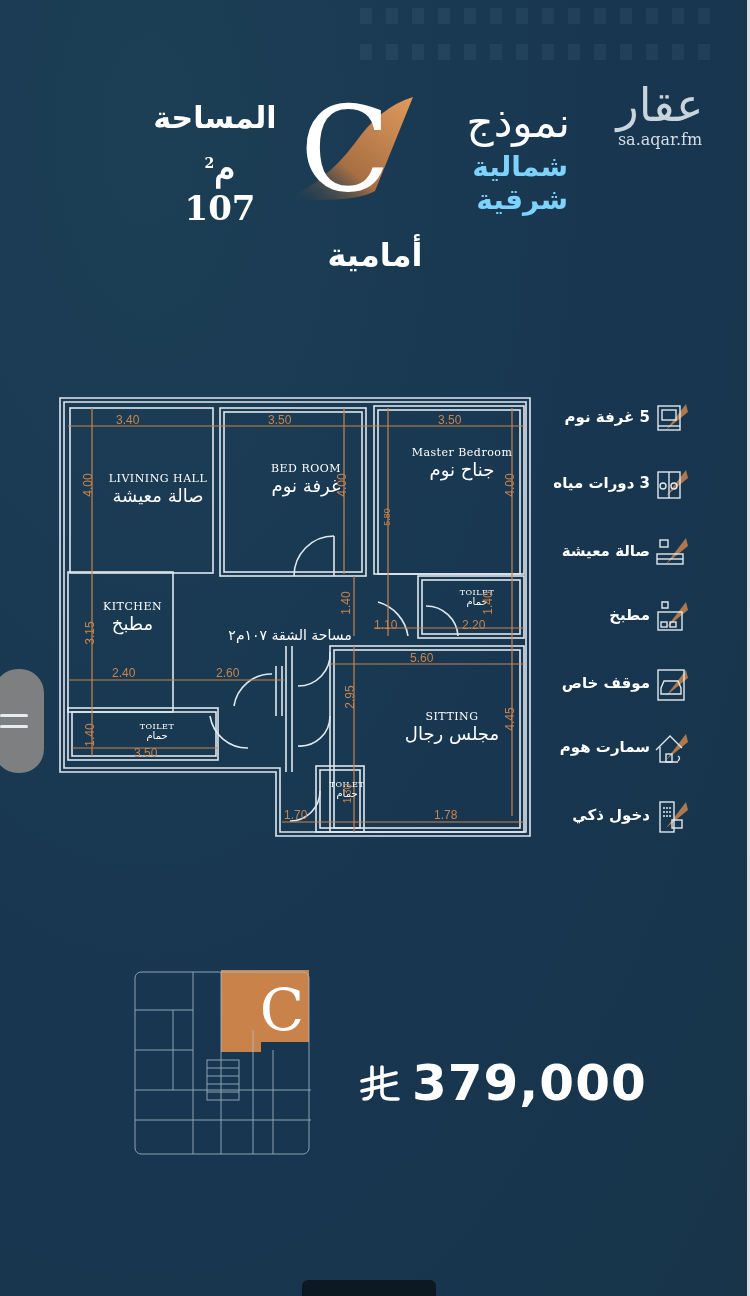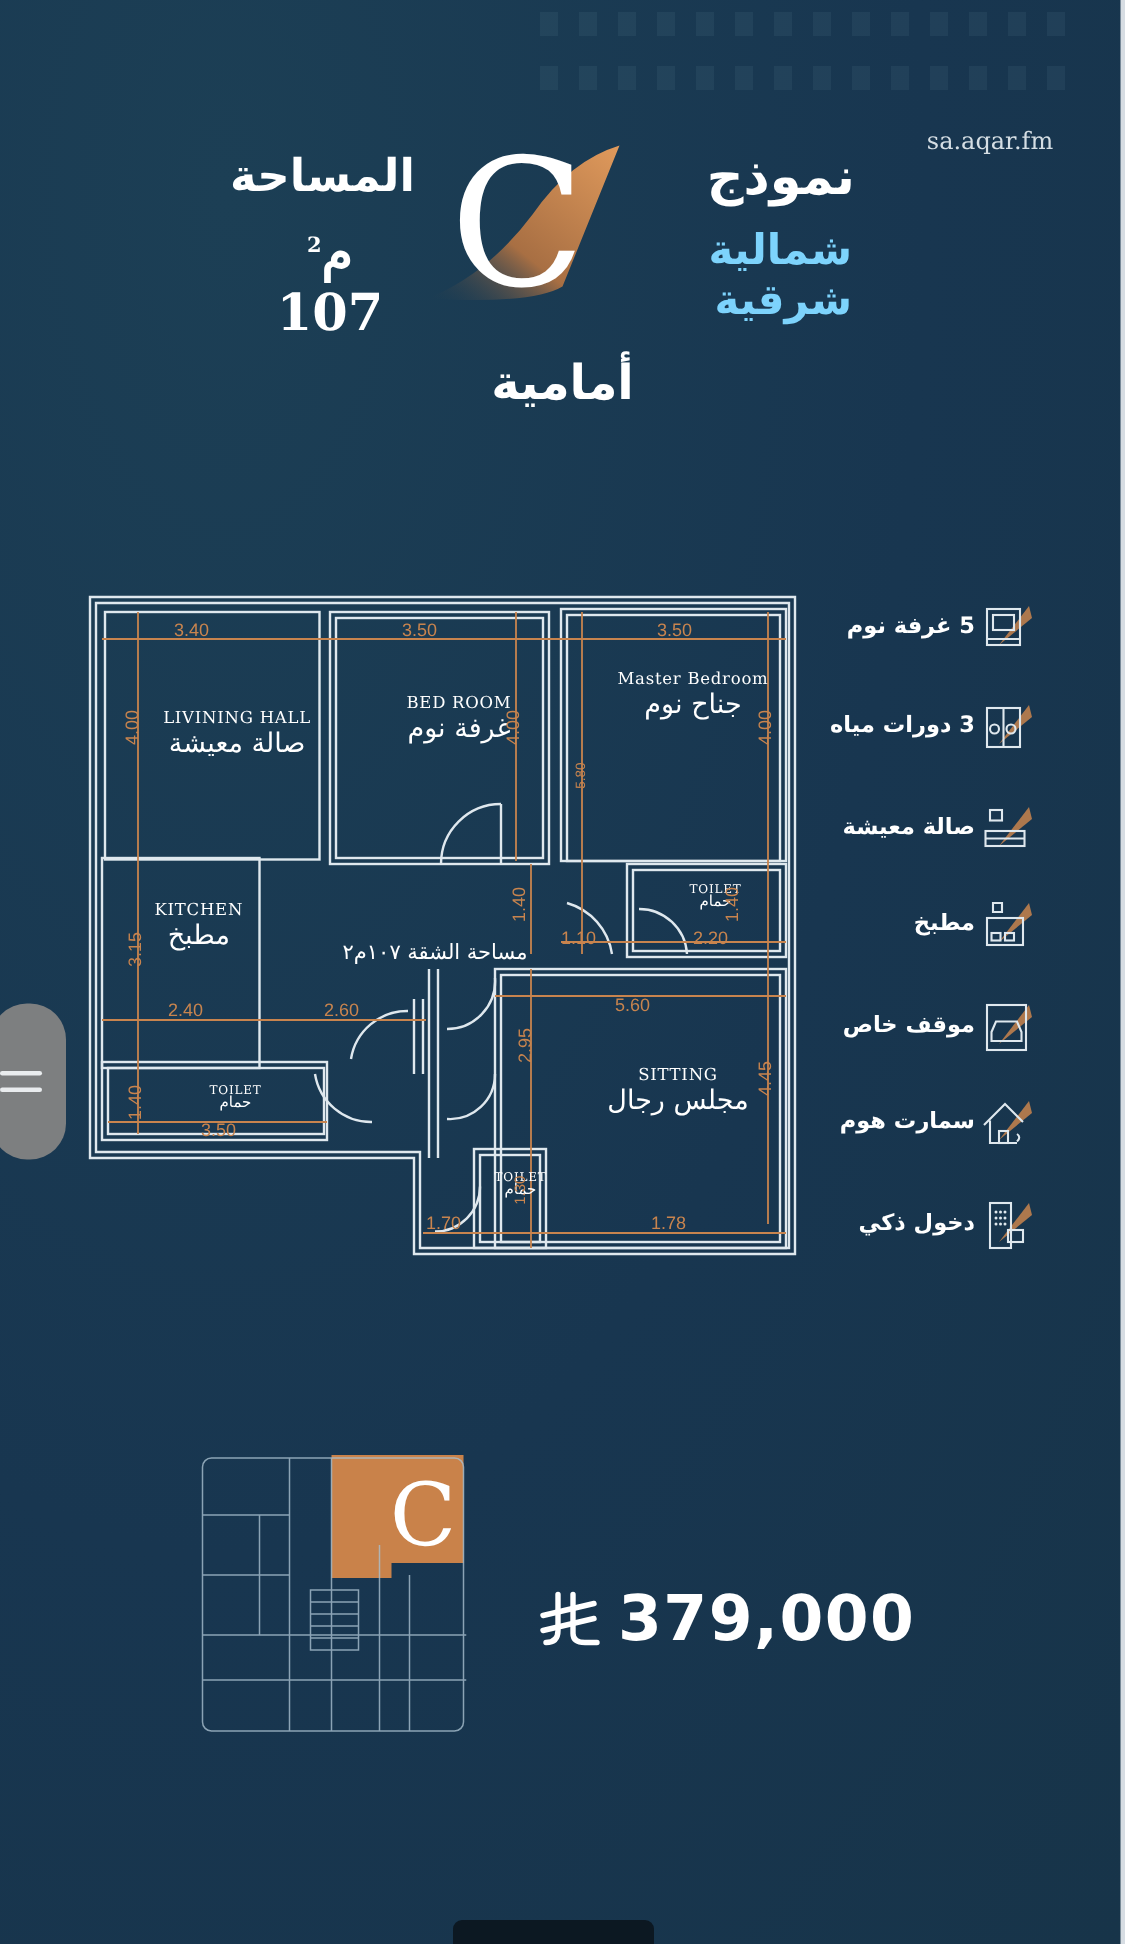--- a/index.html
+++ b/index.html
@@ -9,21 +9,21 @@
     background:
       radial-gradient(ellipse at 20% 10%, #1c3f55 0%, #183650 55%, #173449 100%);}
   .dots{position:absolute;}
   .dots span{position:absolute;width:12px;height:16px;background:rgba(120,160,180,0.10);}
   .frame-r{position:absolute;right:0;top:0;width:3px;height:1296px;background:#d7dde3;}
   
   .logo{position:absolute;left:600px;top:82px;width:120px;text-align:center;color:#c5d3dc;}
   .logo-ar{font-size:46px;font-weight:300;line-height:46px;letter-spacing:1px;color:#c9d5dd;}
   .logo-url{font-family:"DejaVu Serif",serif;font-size:16px;margin-top:2px;color:#d5dee4;}
   
-  .hdr-model{position:absolute;left:420px;top:98px;width:150px;text-align:right;font-size:34px;font-weight:bold;color:#fff;}
+  .hdr-model{position:absolute;left:420px;top:98px;width:150px;text-align:right;font-size:42px;font-weight:normal;color:#fff;}
   .hdr-dir{position:absolute;left:400px;top:150px;width:168px;text-align:right;font-size:28px;font-weight:bold;color:#7dd3fc;}
   .hdr-area-lbl{position:absolute;left:150px;top:100px;width:130px;text-align:center;font-size:30px;font-weight:bold;color:#fff;}
   .hdr-area-val{position:absolute;left:165px;top:148px;width:110px;text-align:center;font-family:"DejaVu Serif",serif;font-size:34px;font-weight:bold;color:#fff;}
   .hdr-area-val sup{font-size:14px;}
   .c-mark{position:absolute;left:285px;top:95px;width:140px;height:130px;}
   .c-letter{position:absolute;left:300px;top:84px;font-family:"DejaVu Serif",serif;font-size:118px;line-height:130px;color:#fff;}
   .front{position:absolute;left:250px;top:236px;width:250px;text-align:center;font-size:32px;font-weight:bold;color:#fff;}
   
   .plan{position:absolute;left:58px;top:396px;width:474px;height:454px;}
   .plan svg{position:absolute;left:0;top:0;}
@@ -35,21 +35,21 @@
   
   .feat{position:absolute;left:540px;width:200px;height:40px;}
   .feat .ftxt{position:absolute;right:90px;top:8px;font-size:15px;font-weight:bold;color:#fff;white-space:nowrap;}
   .feat .ficon{position:absolute;left:112px;top:0;width:40px;height:40px;}
   
   .keyplan{position:absolute;left:133px;top:970px;width:178px;height:186px;}
   .kp-c{position:absolute;left:252px;top:975px;width:60px;height:70px;font-family:"DejaVu Serif",serif;font-size:58px;line-height:70px;color:#fff;text-align:center;}
   
   .price{position:absolute;left:358px;top:1054px;display:flex;align-items:center;gap:10px;}
   .price .cur{width:44px;height:40px;}
-  .price .val{font-family:"DejaVu Sans",sans-serif;font-weight:bold;font-size:42px;letter-spacing:1px;color:#fff;}
+  .price .val{font-family:"DejaVu Sans",sans-serif;font-weight:bold;font-size:50px;letter-spacing:1px;color:#fff;}
   
   .handle{position:absolute;left:-6px;top:669px;width:50px;height:104px;border-radius:24px;background:#7d7f80;}
   .handle i{position:absolute;left:6px;width:28px;height:3px;background:#e9ecee;border-radius:2px;}
   .homebar{position:absolute;left:302px;top:1280px;width:134px;height:16px;background:#0c1822;border-radius:6px 6px 0 0;}
 </style>
 </head>
 <body>
 
 <div class="bg"></div>
 
@@ -80,20 +80,21 @@
     <span style="left:234px;top:36px"></span>
     <span style="left:260px;top:36px"></span>
     <span style="left:286px;top:36px"></span>
     <span style="left:312px;top:36px"></span>
     <span style="left:338px;top:36px"></span>
 </div>
 
 <div class="frame-r"></div>
 
 <div class="logo">
+  <div class="logo-ar">عقار</div>
   <div class="logo-url">sa.aqar.fm</div>
 </div>
 
 <div class="hdr-model" dir="rtl">نموذج</div>
 <div class="hdr-dir" dir="rtl">شمالية شرقية</div>
 <div class="hdr-area-lbl" dir="rtl">المساحة</div>
 <div class="hdr-area-val">
   <sup>2</sup><span>م</span> <span>107</span>
 </div>
 <svg class="c-mark" viewBox="0 0 140 130">
@@ -209,21 +210,21 @@
   <span class="dim v" style="left:320px;top:116px;font-size:9px">5.80</span>
   <span class="dim v" style="left:276px;top:200px">1.40</span>
   <span class="dim" style="left:316px;top:222px">1.10</span>
   <span class="dim" style="left:404px;top:222px">2.20</span>
   <span class="dim v" style="left:418px;top:200px">1.40</span>
   <span class="dim v" style="left:20px;top:230px">3.15</span>
   <span class="dim" style="left:54px;top:270px">2.40</span>
   <span class="dim" style="left:158px;top:270px">2.60</span>
   <span class="dim v" style="left:20px;top:332px">1.40</span>
   <span class="dim" style="left:76px;top:350px">3.50</span>
-  <span class="dim" style="left:352px;top:267px">5.60</span>
+  <span class="dim" style="left:352px;top:255px">5.60</span>
   <span class="dim v" style="left:280px;top:294px">2.95</span>
   <span class="dim v" style="left:440px;top:316px">4.45</span>
   <span class="dim" style="left:226px;top:412px">1.70</span>
   <span class="dim v" style="left:280px;top:392px;font-size:10px">1.30</span>
   <span class="dim" style="left:376px;top:412px">1.78</span>
 </div>
 
 <div class="feat" style="top:400px">
   <span class="ftxt" dir="rtl">5 غرفة نوم</span>
   <svg class="ficon" viewBox="0 0 40 40">

